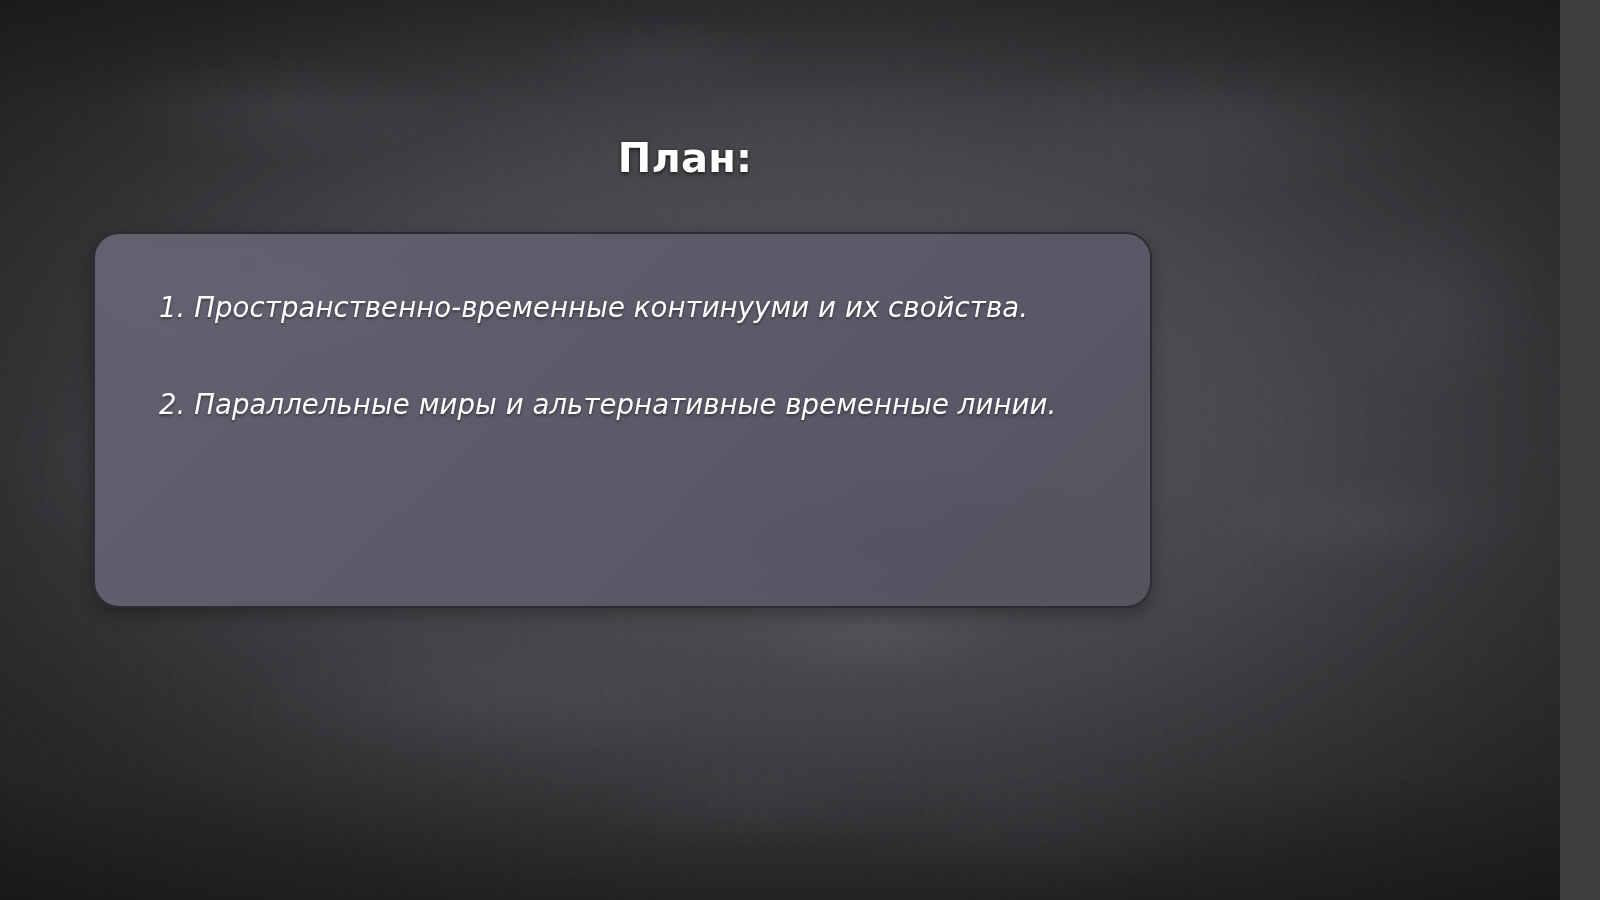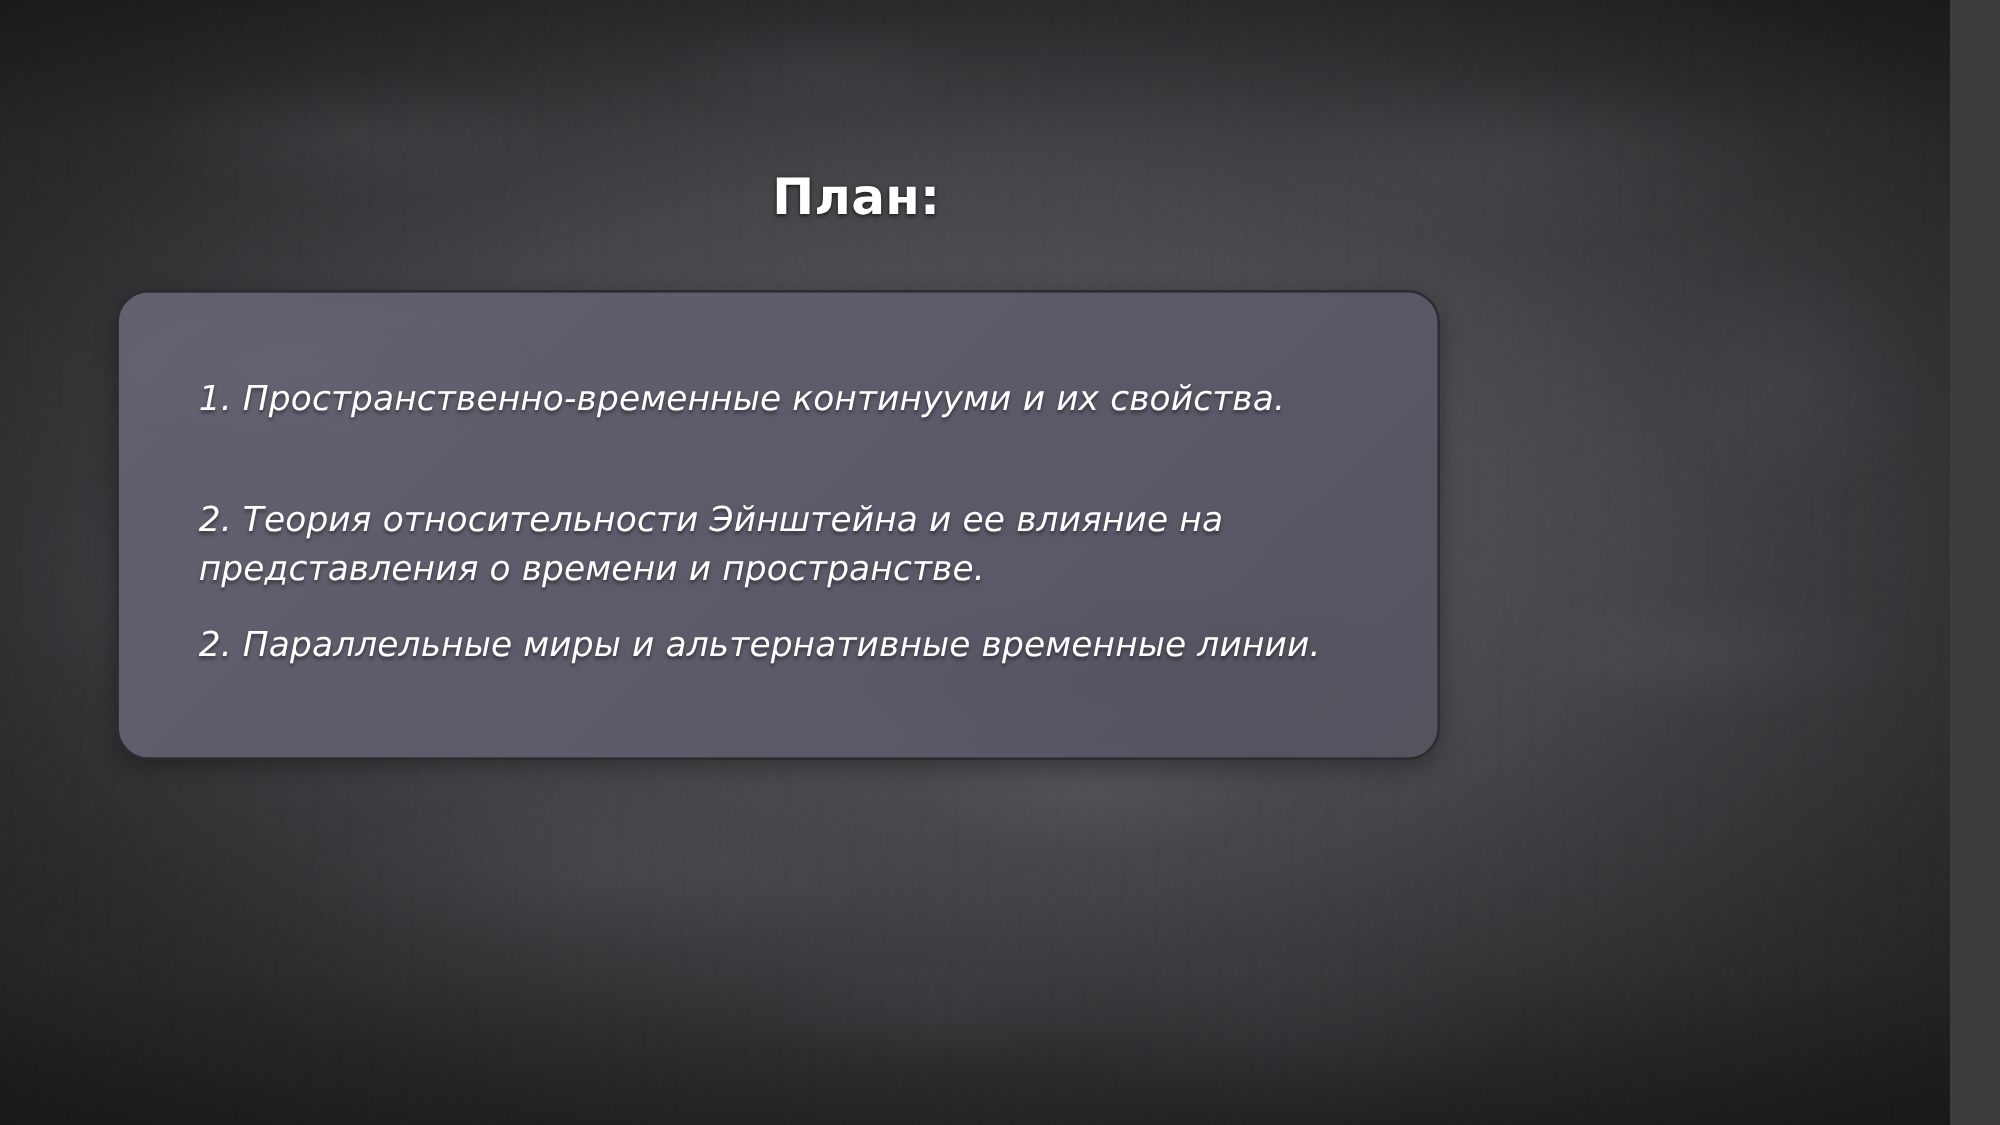--- a/index.html
+++ b/index.html
@@ -144,38 +144,37 @@
   .plan-item {
     font-family: "DejaVu Sans", sans-serif;
     font-style: italic;
     font-weight: 400;
     font-size: 27.5px;
     line-height: 1.42;
     color: #ffffff;
     letter-spacing: 0.1px;
     text-shadow: 0 2px 3px rgba(0,0,0,0.42);
   }
-  .plan-item.item-1 { margin: 12px 0 58px 0; }
+  .plan-item.item-1 { margin: 0 0 58px 0; }
   .plan-item.item-2 { margin: 0 0 22px 0; max-width: 910px; }
   .plan-item.item-3 { margin: 0; }
 </style>
 </head>
 <body>
 
 <div id="slide">
 
   <div class="bg-base"></div>
   <div class="bg-smudge"></div>
   <div class="bg-streaks"></div>
   <div class="bg-grain"></div>
   <div class="bg-vignette"></div>
 
   <div id="title">План:</div>
 
   <div id="panel">
     <ul class="plan-list">
       <li class="plan-item item-1">1. Пространственно-временные континууми и их свойства.</li>
-      <li class="plan-item item-2">2. Теория относительности Эйнштейна и ее влияние на представления о времени и пространстве.</li>
       <li class="plan-item item-3">2. Параллельные миры и альтернативные временные линии.</li>
     </ul>
   </div>
 
 </div>
 
 </body></html>

